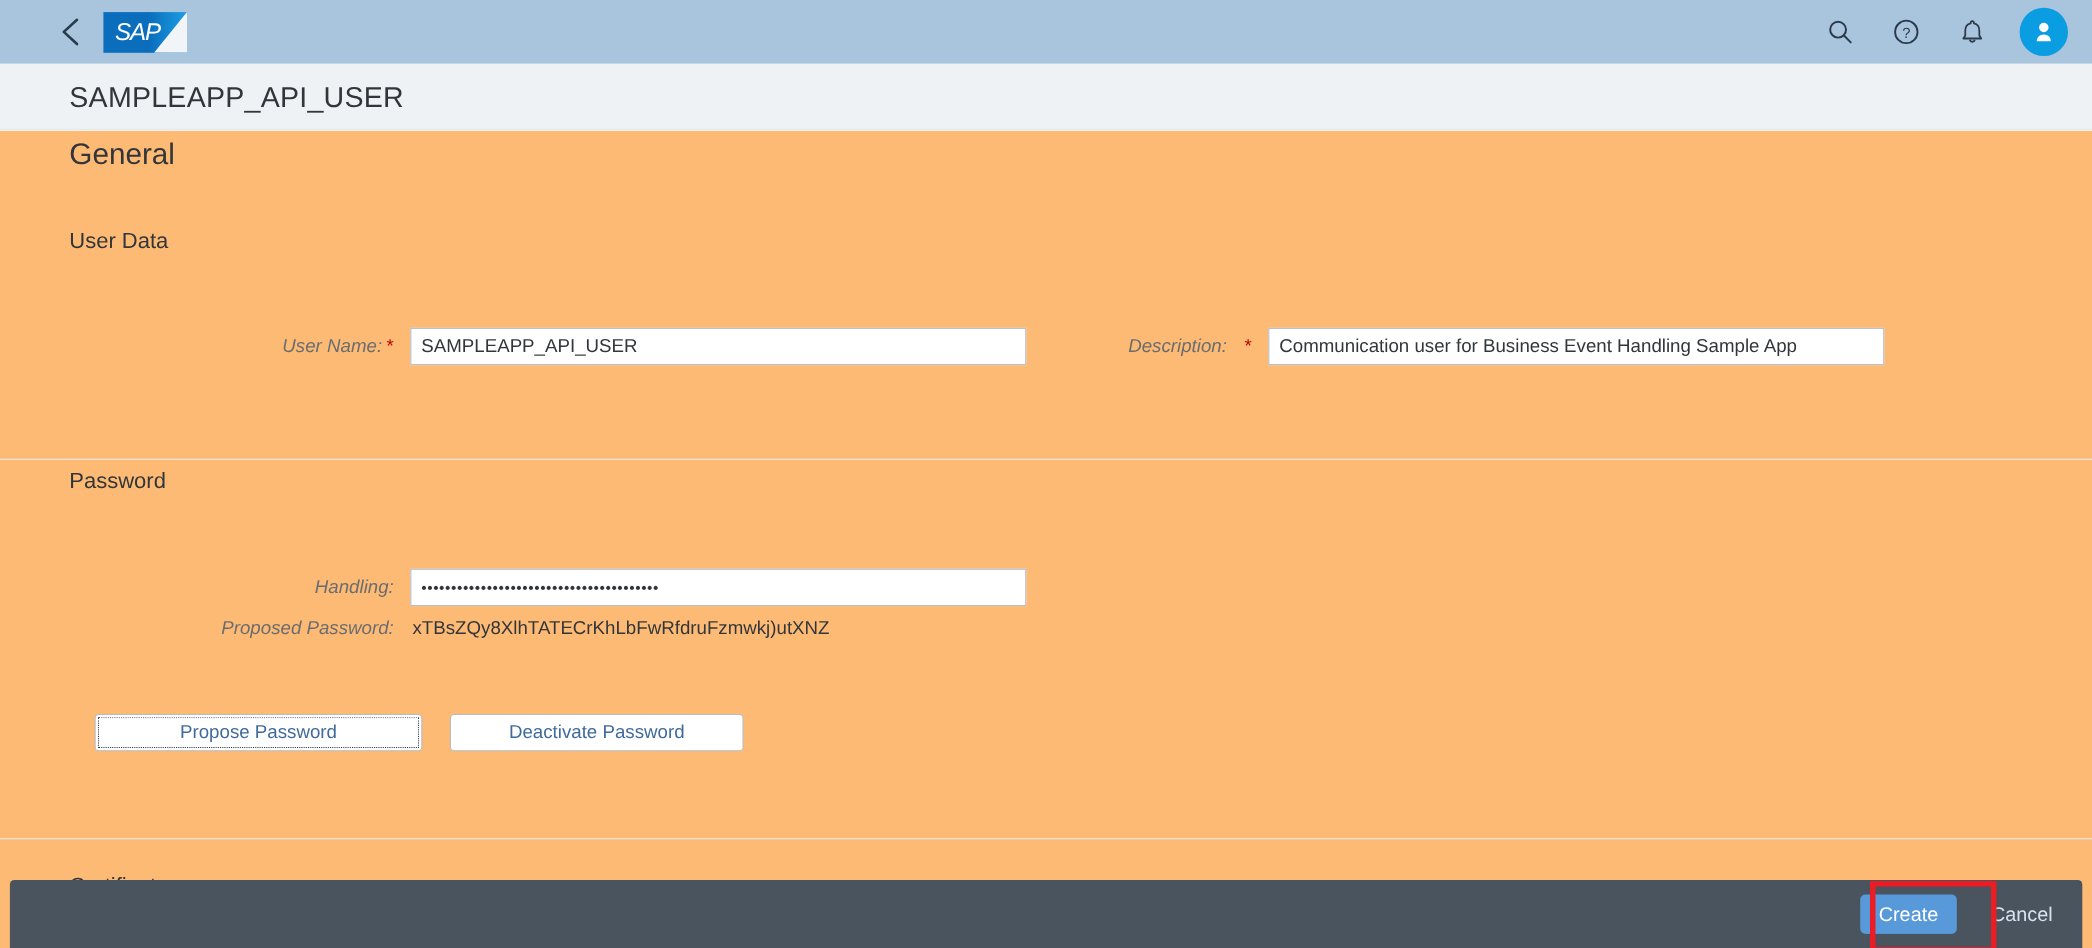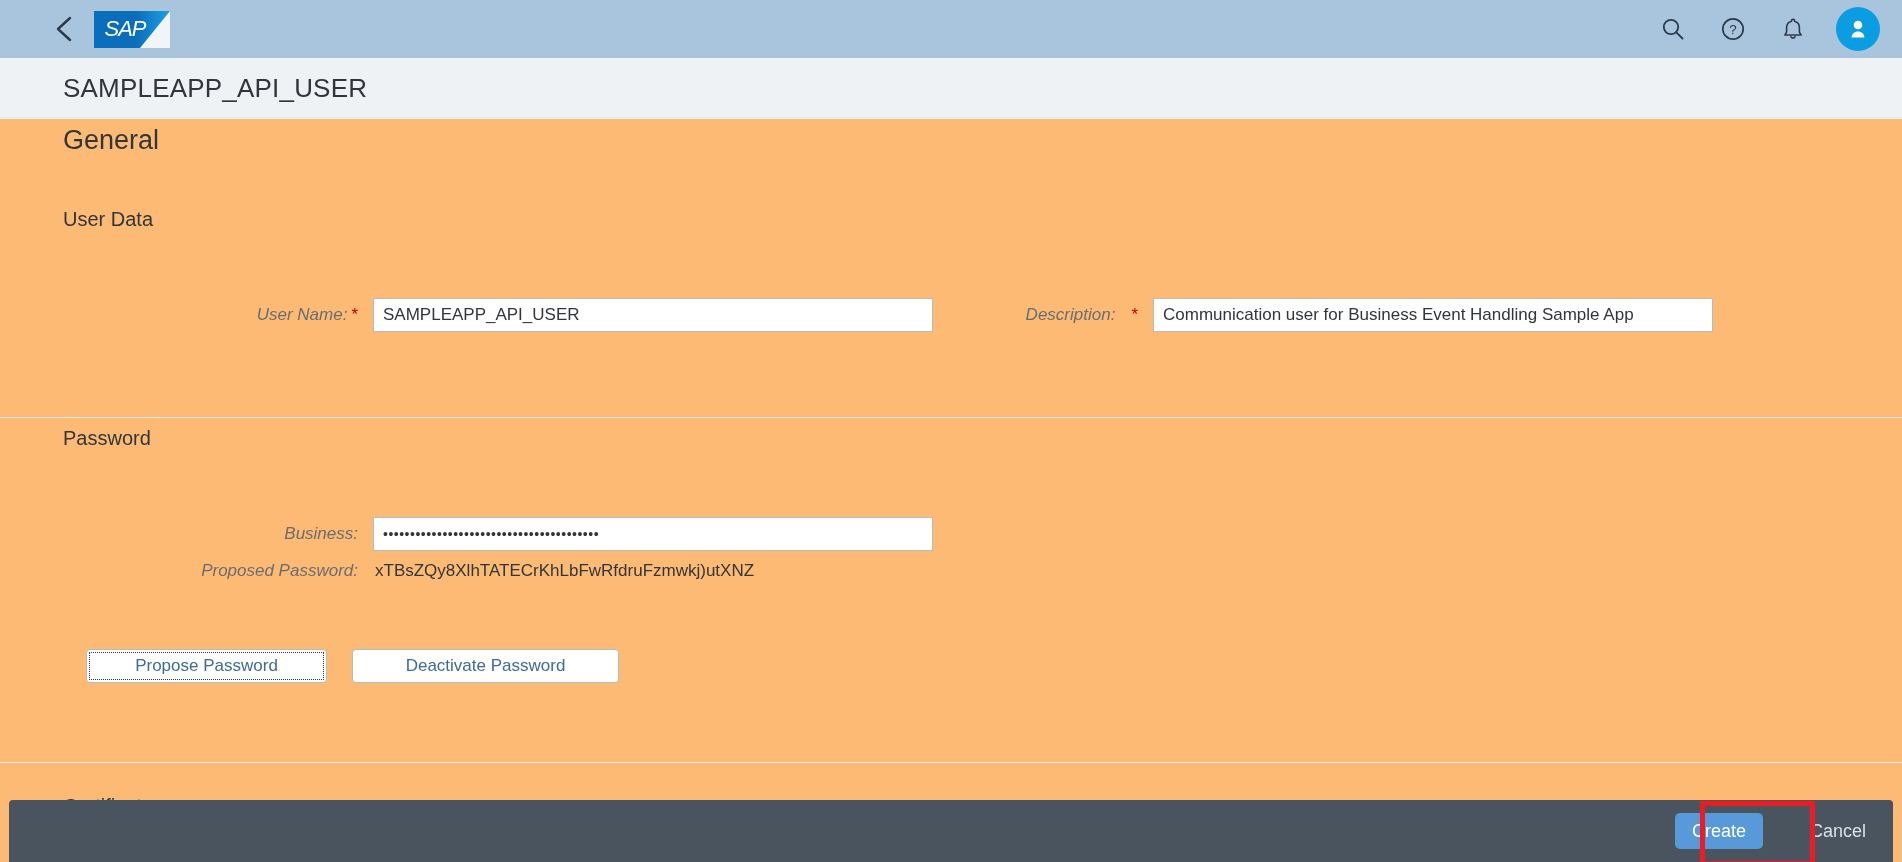--- a/index.html
+++ b/index.html
@@ -130,21 +130,21 @@
     font-family: "Liberation Sans", sans-serif;
   }
   .btn.focused { outline: 1px dotted #2b3a4a; outline-offset: -4px; }
 
   
   .footer {
     position: absolute; left: 9px; bottom: 0; width: 1884px; height: 62px;
     background: #49545f;
     border-radius: 4px 4px 0 0;
     display: flex; align-items: center; justify-content: flex-end;
-    padding-right: 10px; gap: 16px;
+    padding-right: 10px; gap: 0px;
   }
   .footer-btn {
     height: 36px; padding: 0 16px; border-radius: 5px;
     font-size: 18px; display: inline-flex; align-items: center; justify-content: center;
     cursor: pointer; border: 1px solid transparent;
     font-family: "Liberation Sans", sans-serif;
   }
   .footer-btn.primary { background: #5899d9; color: #ffffff; margin-right: 14px; }
   .footer-btn.ghost { background: transparent; color: #d6e2ef; }
 
@@ -227,38 +227,38 @@
         <span>Communication user for Business Event Handling Sample App</span>
       </div>
     </div>
 
     <div class="divider" style="top:298px;"></div>
 
     <div class="subsection-title" style="top:308px;">Password</div>
 
     <div class="form-row" style="top:398px; left:0;">
       <div style="width:358px; display:flex; justify-content:flex-end; align-items:center;">
-        <span class="form-label">Business:</span>
+        <span class="form-label">Handling:</span>
       </div>
       <div class="field" style="width:560px; margin-left:15px;">
         <span class="dots">••••••••••••••••••••••••••••••••••••••••</span>
       </div>
     </div>
 
     <div class="form-row" style="top:435px; left:0;">
       <div style="width:358px; display:flex; justify-content:flex-end; align-items:center;">
         <span class="form-label">Proposed Password:</span>
       </div>
       <div class="field readonly-text" style="width:560px; margin-left:15px;">
         <span>xTBsZQy8XlhTATECrKhLbFwRfdruFzmwkj)utXNZ</span>
       </div>
     </div>
 
     <div style="position:absolute; top:530px; left:86px; display:flex; gap:25px;">
-      <button class="btn focused" style="width:241px;">Propose Password</button>
+      <button class="btn focused" style="width:298px;">Propose Password</button>
       <button class="btn" style="width:267px;">Deactivate Password</button>
     </div>
 
     <div class="divider" style="top:643px;"></div>
 
     <div class="subsection-title" style="top:660px;margin-top:16px;">Certificate</div>
   </div>
 
   <div class="footer">
     <button class="footer-btn primary">Create</button>

